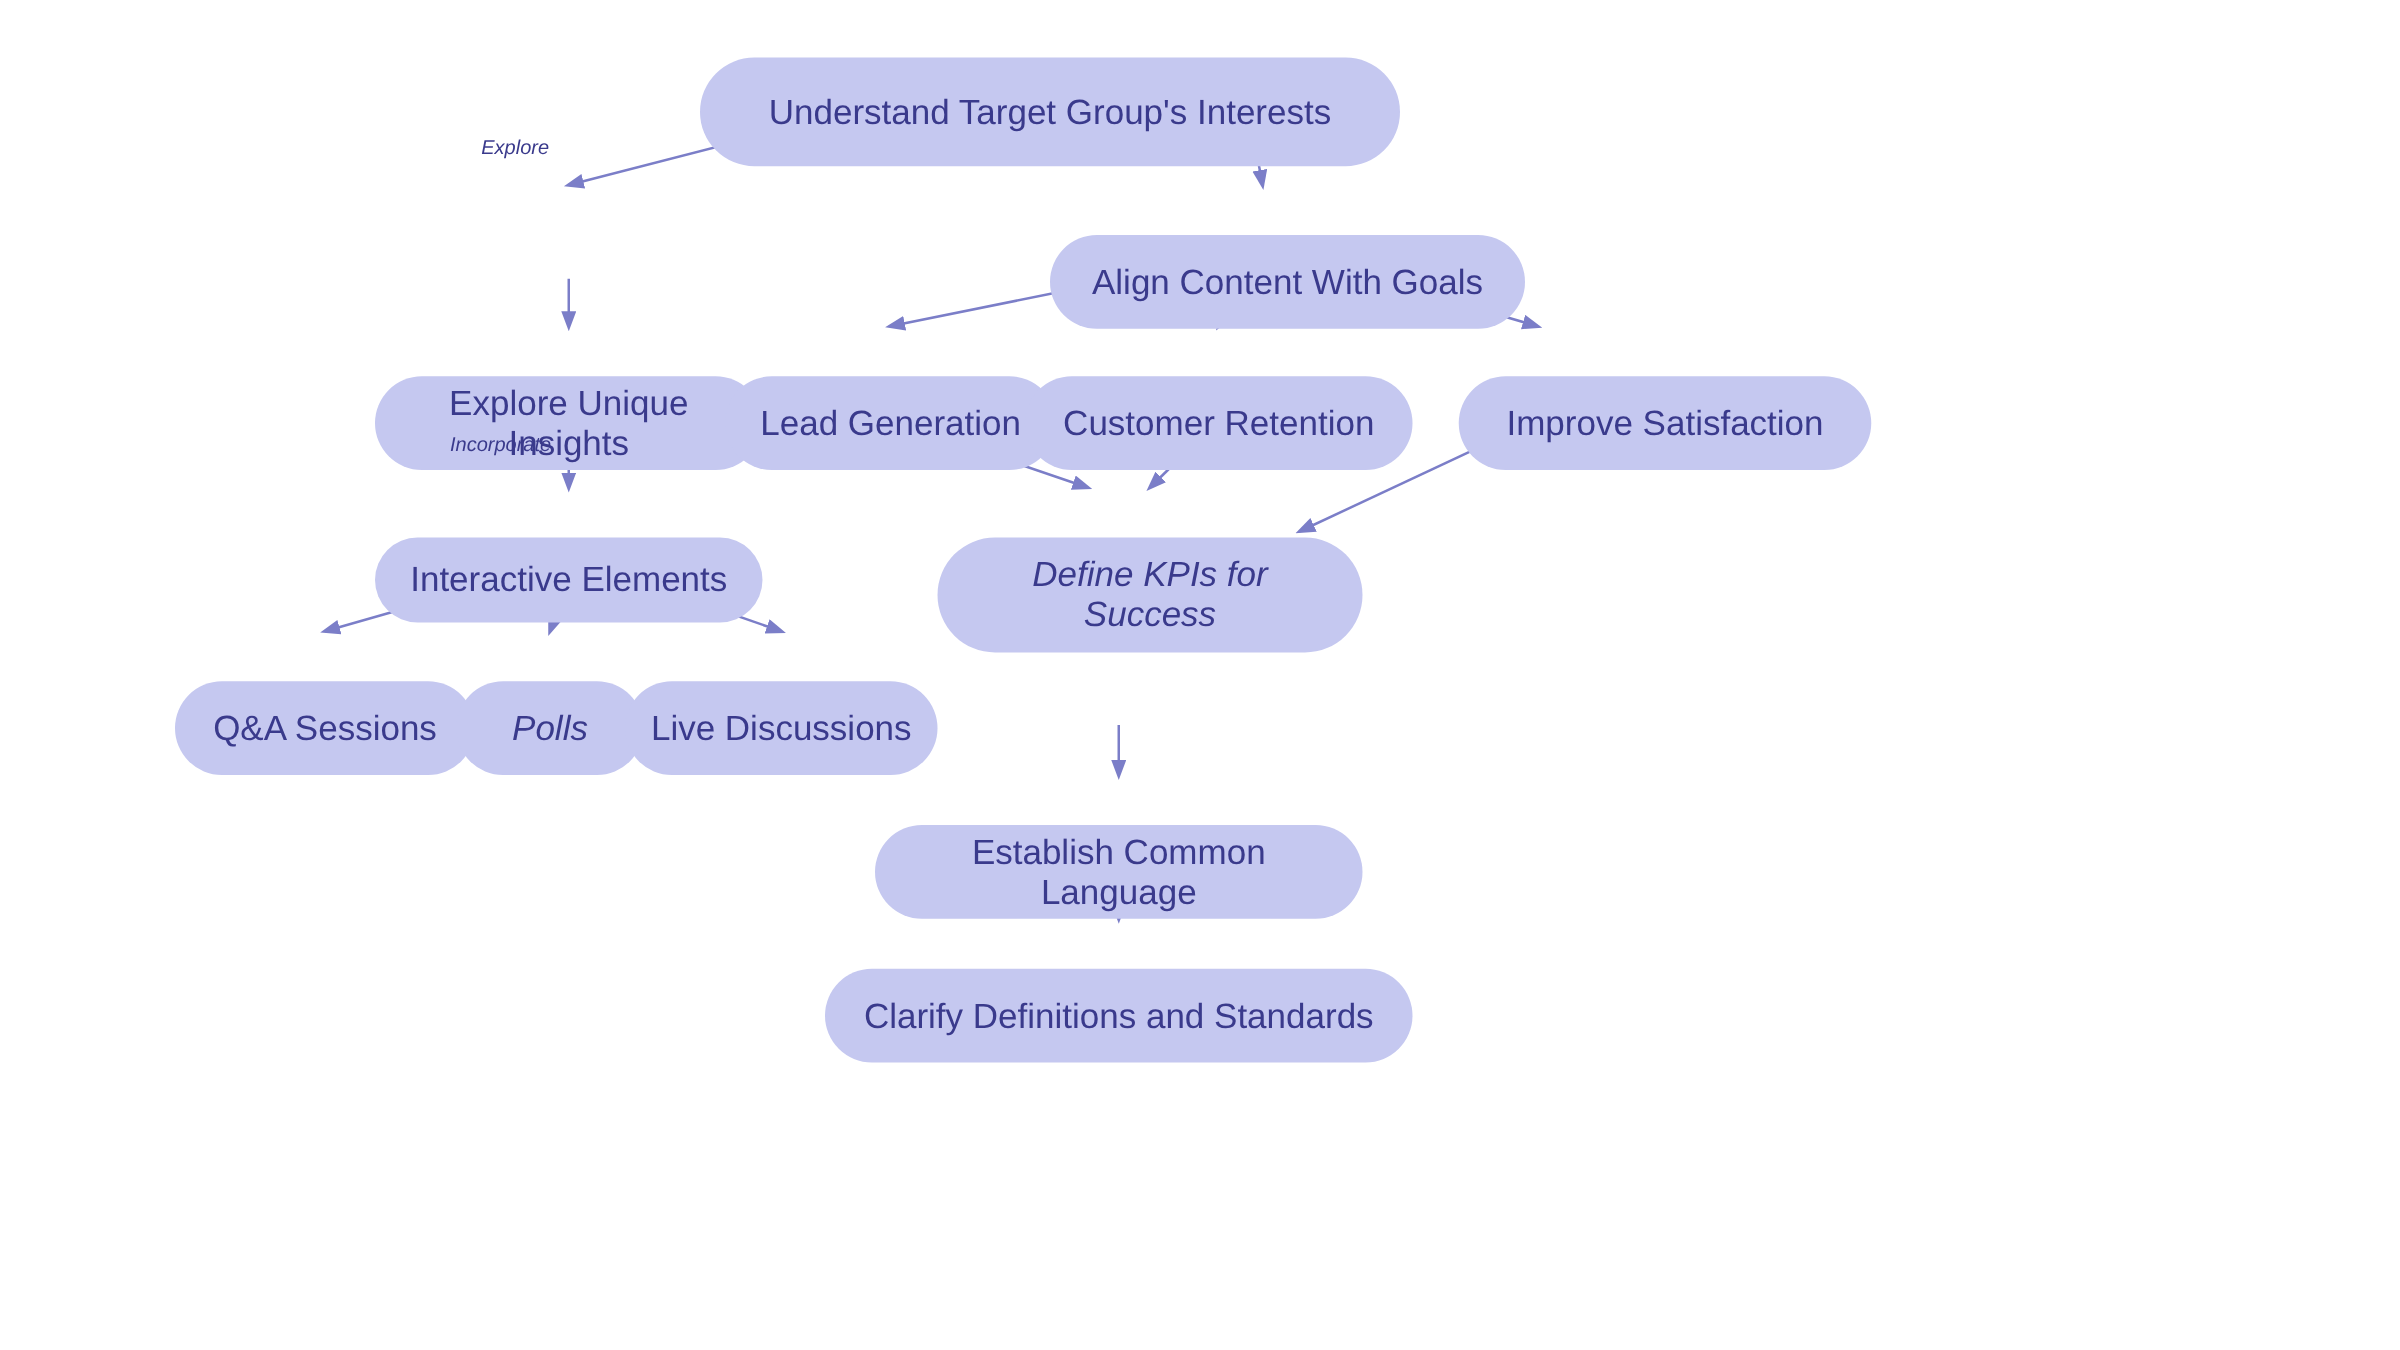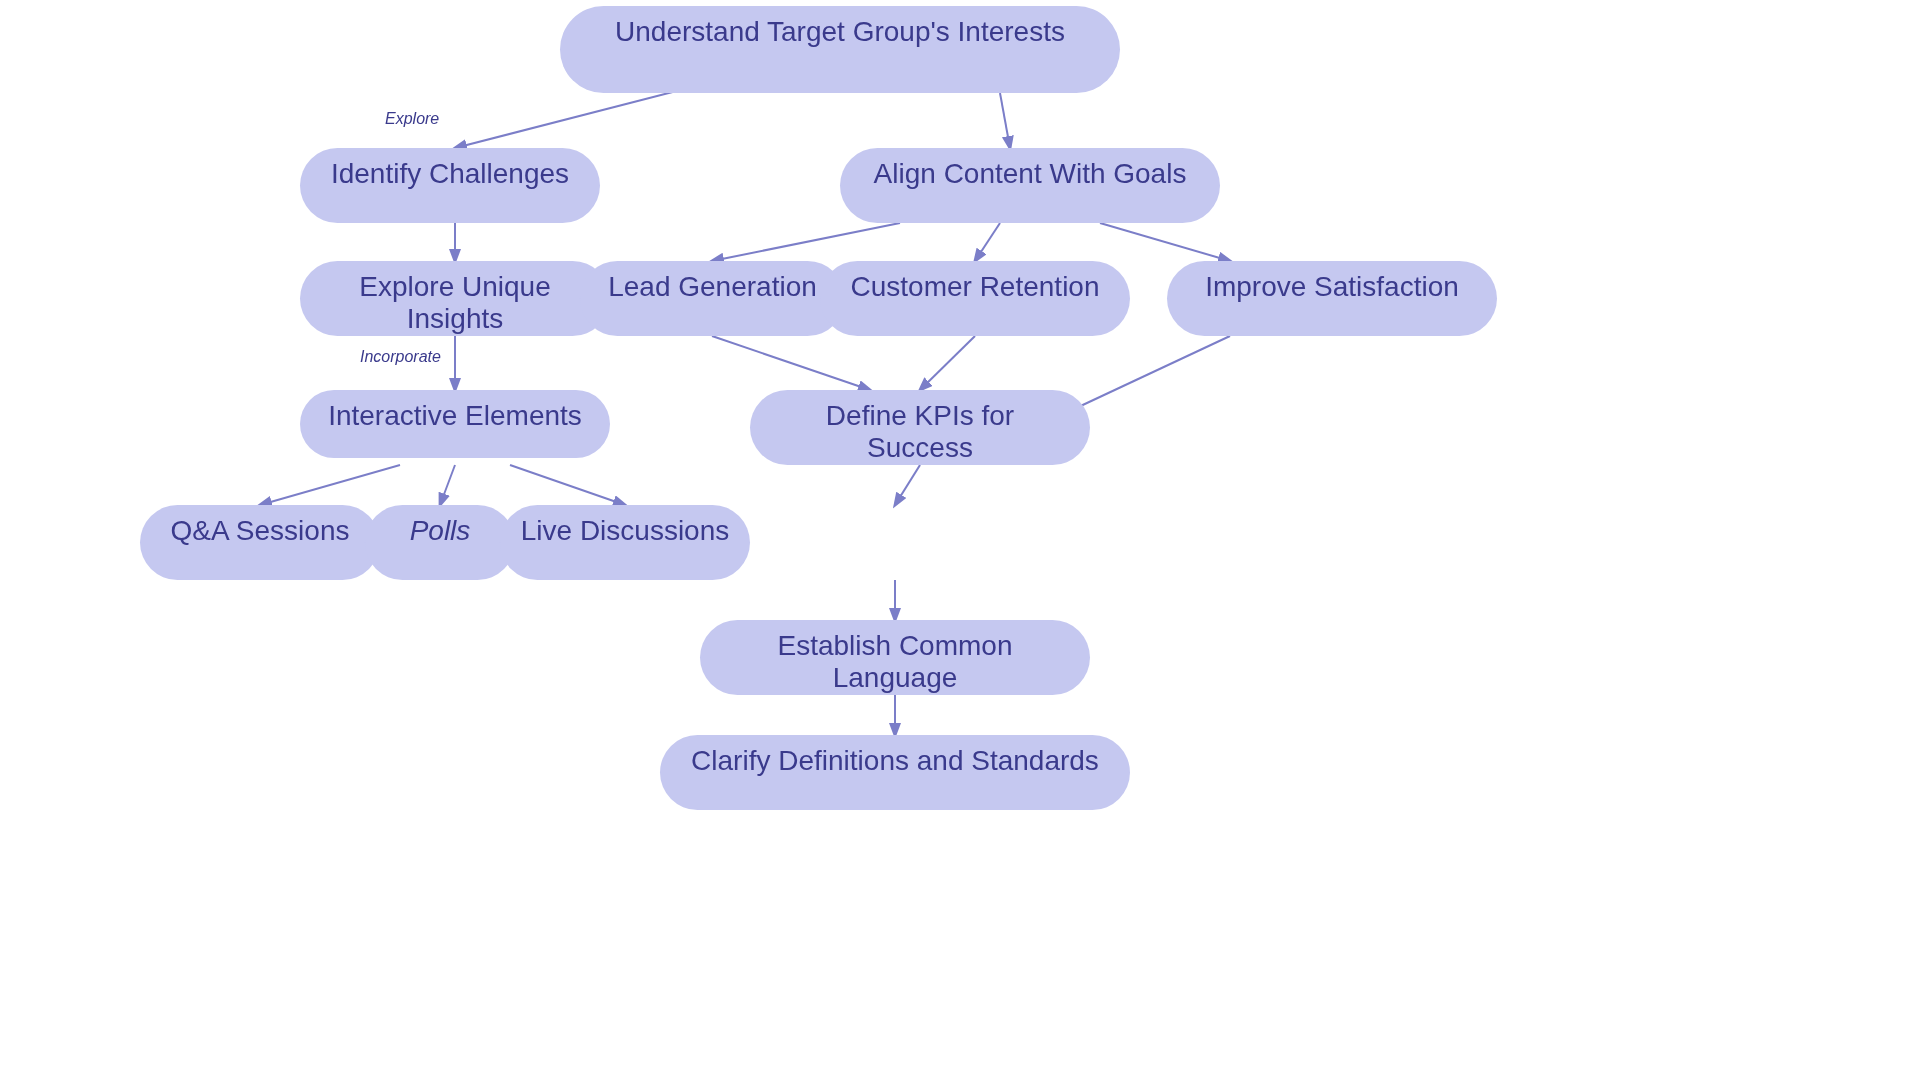--- a/index.html
+++ b/index.html
@@ -15,28 +15,29 @@
       position: absolute;
       top: 0; left: 0;
       width: 1920px;
       height: 1080px;
     }
     .node {
       position: absolute;
       background: #c5c8f0;
       border-radius: 50px;
       display: flex;
-      align-items: flex-start;
+      align-items: center;
       justify-content: center;
       text-align: center;
       color: #3a3a8c;
       font-size: 28px;
       font-weight: 500;
       padding: 10px 20px;
       border: none;
+      margin-top: 40px;
     }
     .label {
       position: absolute;
       color: #3a3a8c;
       font-size: 16px;
       font-style: italic;
     }
     svg.arrows {
       position: absolute;
       top: 0; left: 0;
@@ -95,23 +96,20 @@
 
     <line x1="895" y1="580" x2="895" y2="620" marker-end="url(#arrow)"></line>
 
     <line x1="895" y1="695" x2="895" y2="735" marker-end="url(#arrow)"></line>
   </svg>
 
   <div class="node" style="left:560px;top:6px;width:560px;height:87px;">
     <span>Understand Target Group's Interests</span>
   </div>
 
-  <div class="node" style="left:300px;top:148px;width:300px;height:75px;">
-    <span>Identify Challenges</span>
-  </div>
 
   <div class="node" style="left:840px;top:148px;width:380px;height:75px;">
     <span>Align Content With Goals</span>
   </div>
 
   <div class="node" style="left:300px;top:261px;width:310px;height:75px;">
     <span>Explore Unique Insights</span>
   </div>
 
   <div class="node" style="left:580px;top:261px;width:265px;height:75px;">
@@ -123,21 +121,21 @@
   </div>
 
   <div class="node" style="left:1167px;top:261px;width:330px;height:75px;">
     <span>Improve Satisfaction</span>
   </div>
 
   <div class="node" style="left:300px;top:390px;width:310px;height:68px;">
     <span>Interactive Elements</span>
   </div>
 
-  <div class="node" style="left:750px;top:390px;width:340px;height:75px;">
+  <div class="node" style="left:750px;top:390px;width:340px;height:92px;font-style:italic;">
     <span>Define KPIs for Success</span>
   </div>
 
   <div class="node" style="left:140px;top:505px;width:240px;height:75px;">
     <span>Q&amp;A Sessions</span>
   </div>
 
   <div class="node" style="left:365px;top:505px;width:150px;height:75px;font-style:italic;">
     <span>Polls</span>
   </div>

